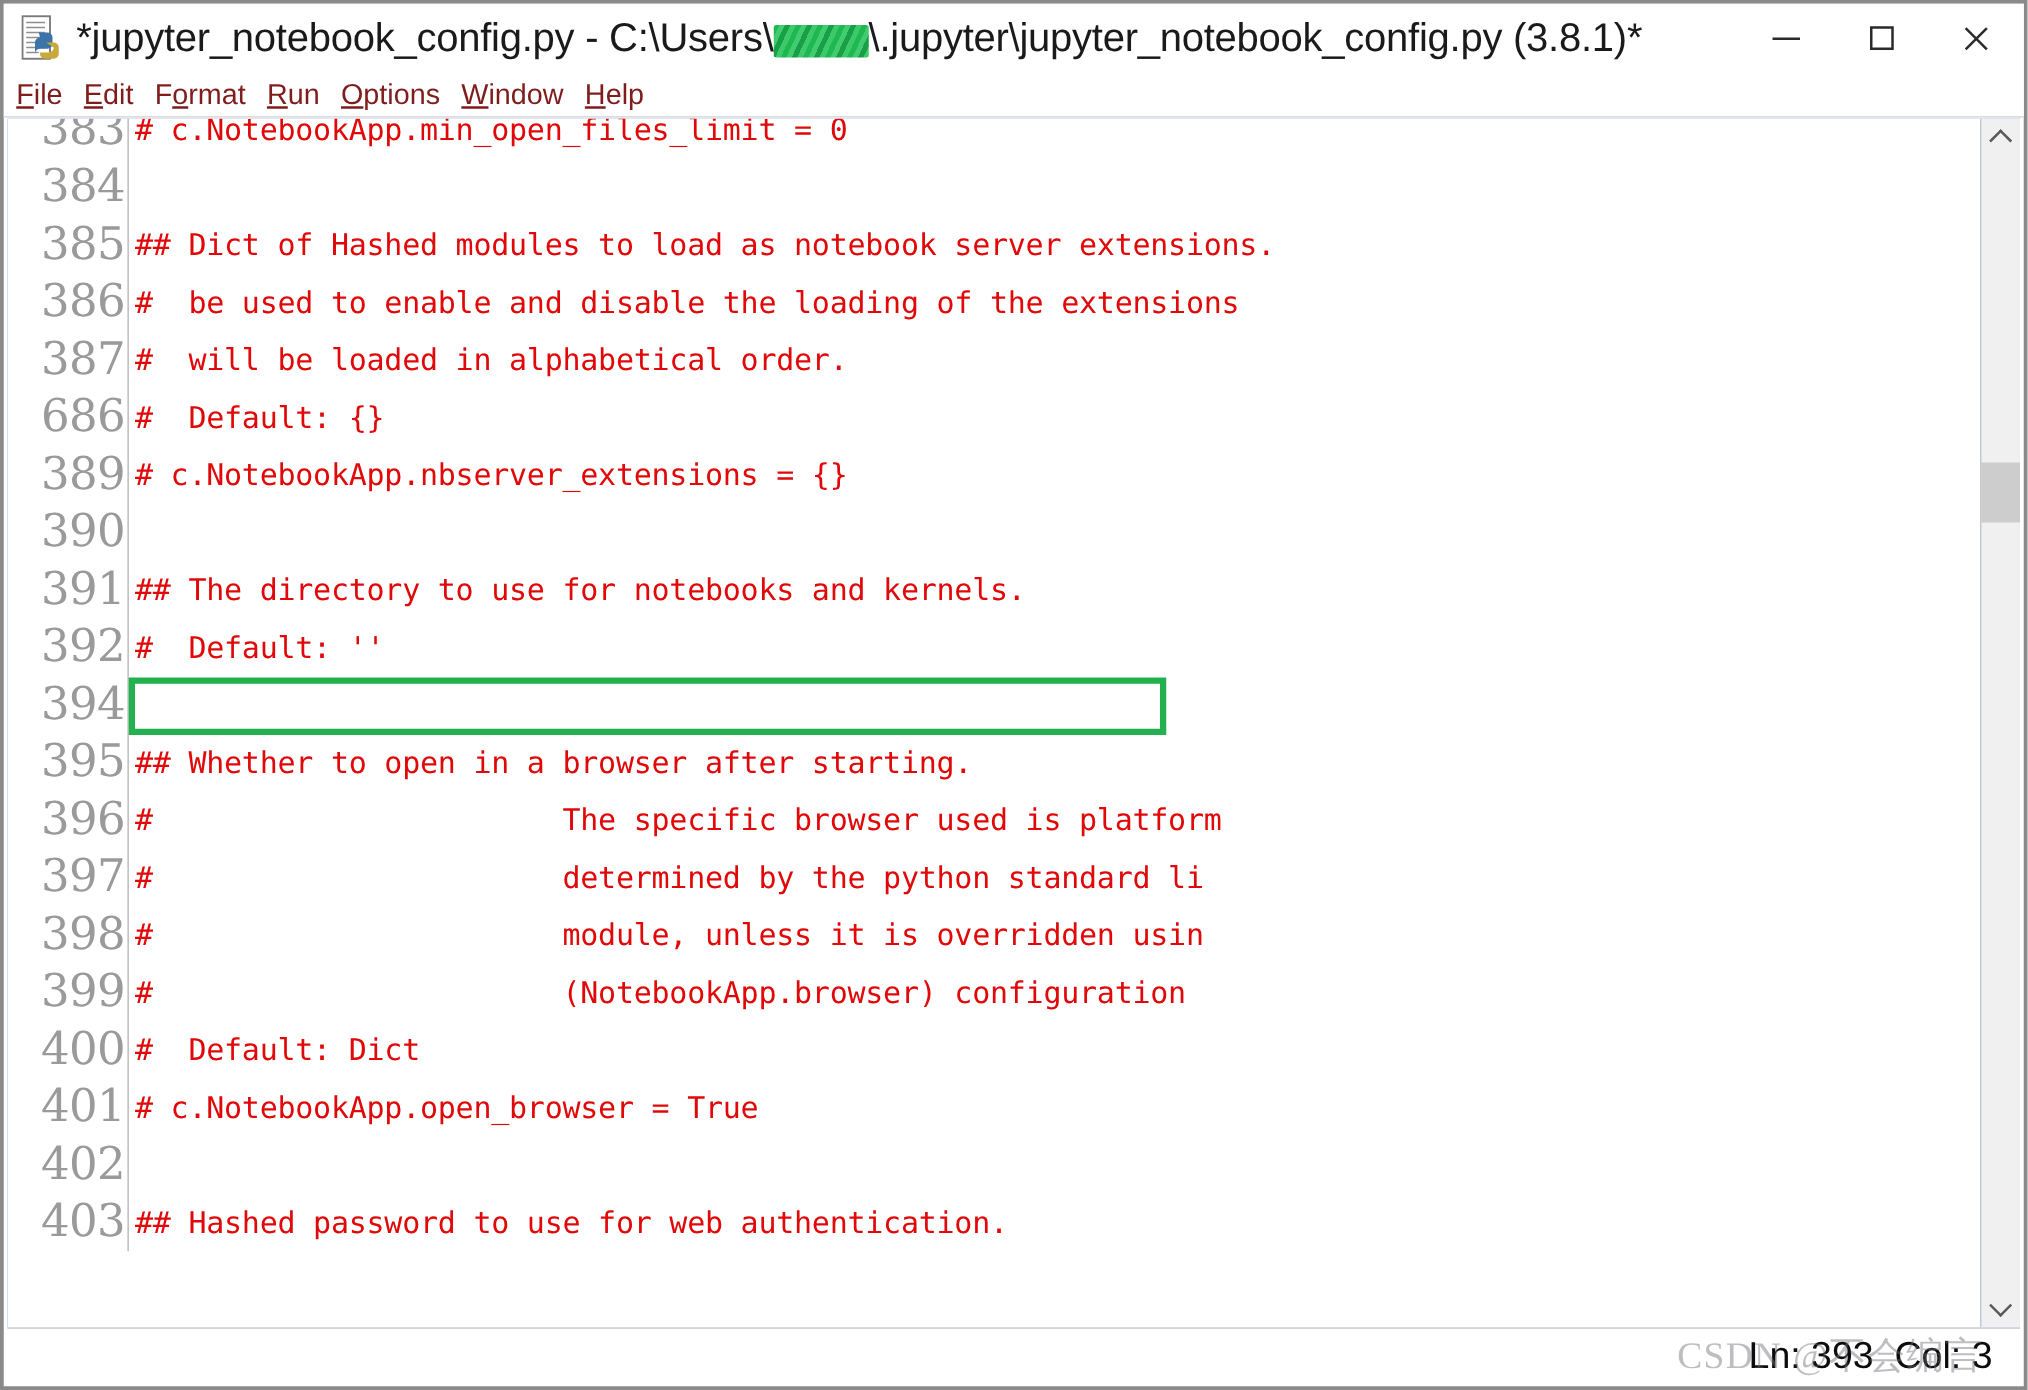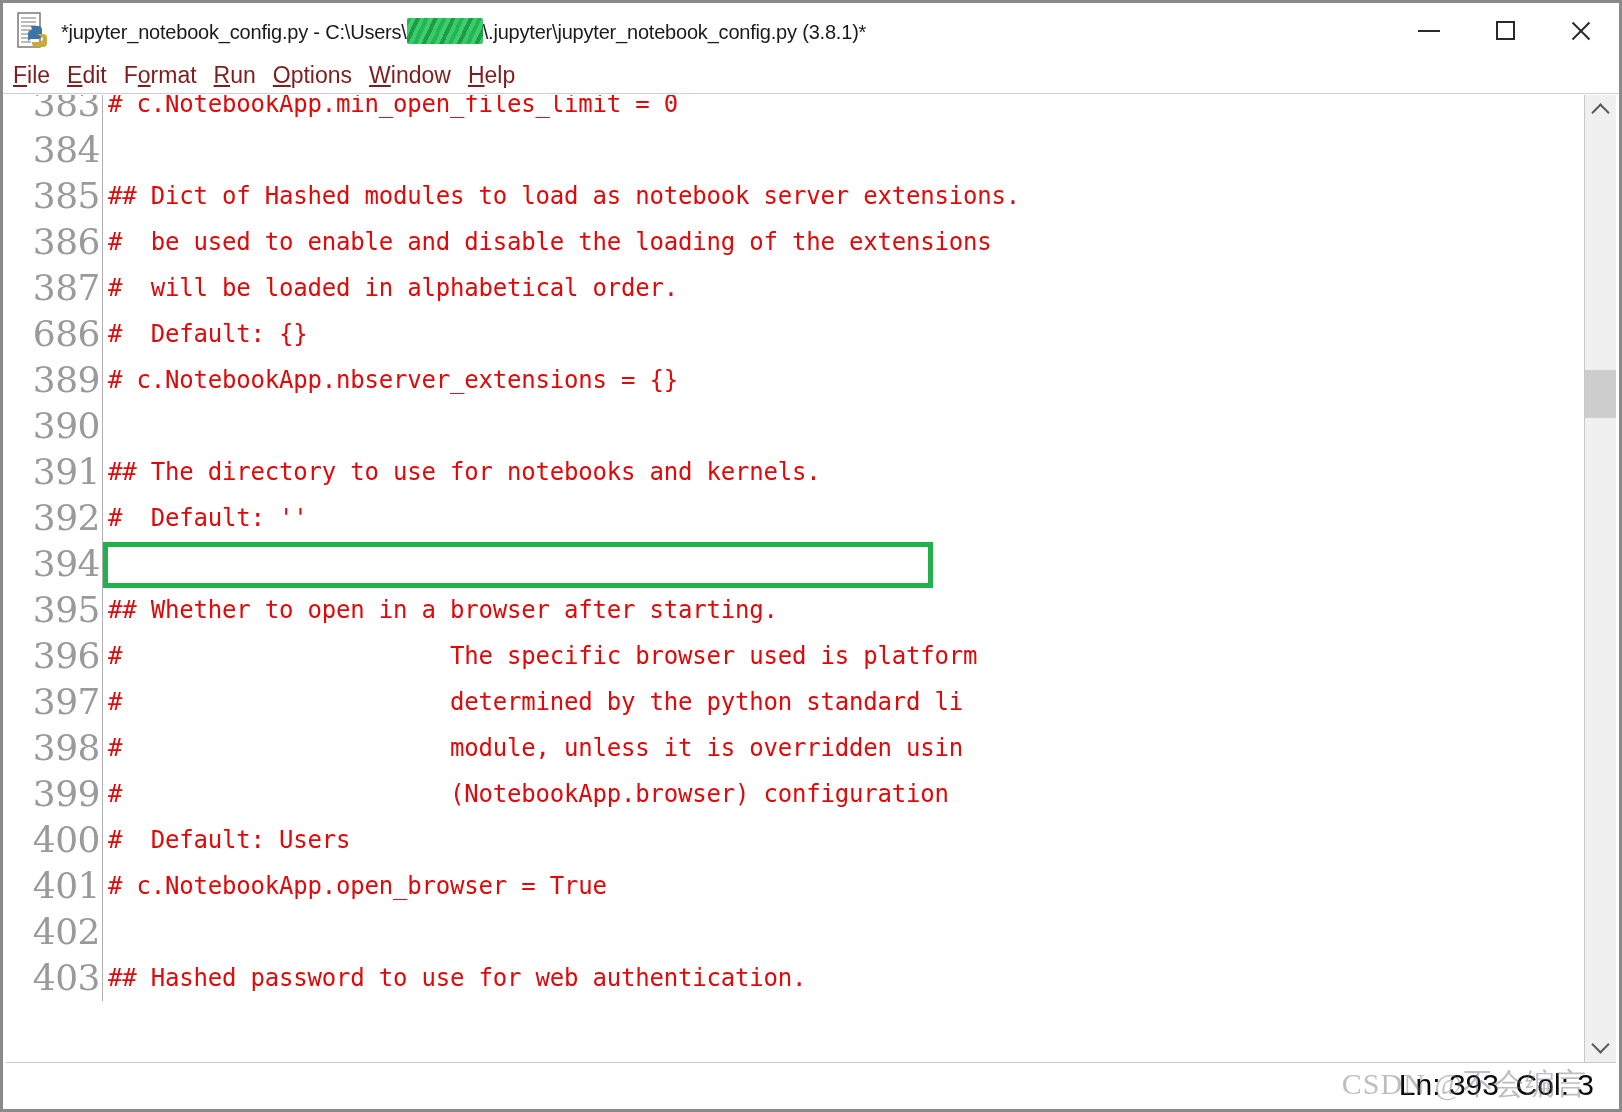--- a/index.html
+++ b/index.html
@@ -37,21 +37,21 @@
   }
   .title-icon {
     width: 34px;
     height: 38px;
     margin-left: 14px;
     margin-right: 10px;
     position: relative;
     flex: 0 0 auto;
   }
   .title-text {
-    font-size: 20px;
+    font-size: 32px;
     color: #1a1a1a;
     white-space: nowrap;
     overflow: hidden;
     letter-spacing: -0.2px;
     font-family: "Liberation Sans", sans-serif;
     position: relative;
   }
   .title-redact {
     display: inline-block;
     width: 76px;
@@ -314,21 +314,21 @@
           <div class="code-line"><div class="lineno">389</div><div class="code-text"># c.NotebookApp.nbserver_extensions = {}</div></div>
           <div class="code-line"><div class="lineno">390</div><div class="code-text"></div></div>
           <div class="code-line"><div class="lineno">391</div><div class="code-text">## The directory to use for notebooks and kernels.</div></div>
           <div class="code-line"><div class="lineno">392</div><div class="code-text">#  Default: ''</div></div>
           <div class="code-line"><div class="lineno">394</div><div class="code-text"></div></div>
           <div class="code-line"><div class="lineno">395</div><div class="code-text">## Whether to open in a browser after starting.</div></div>
           <div class="code-line"><div class="lineno">396</div><div class="code-text">#                       The specific browser used is platform</div></div>
           <div class="code-line"><div class="lineno">397</div><div class="code-text">#                       determined by the python standard li</div></div>
           <div class="code-line"><div class="lineno">398</div><div class="code-text">#                       module, unless it is overridden usin</div></div>
           <div class="code-line"><div class="lineno">399</div><div class="code-text">#                       (NotebookApp.browser) configuration</div></div>
-          <div class="code-line"><div class="lineno">400</div><div class="code-text">#  Default: Users</div></div>
+          <div class="code-line"><div class="lineno">400</div><div class="code-text">#  Default: Dict</div></div>
           <div class="code-line"><div class="lineno">401</div><div class="code-text"># c.NotebookApp.open_browser = True</div></div>
           <div class="code-line"><div class="lineno">402</div><div class="code-text"></div></div>
           <div class="code-line"><div class="lineno">403</div><div class="code-text">## Hashed password to use for web authentication.</div></div>
         </div>
       <div class="hl-box" id="hl-box" style="top: 447px; left: 97px; width: 830px; height: 46px; border-color: rgb(34, 177, 76);"></div>
     </div>
     <div class="vscroll">
       <div class="vs-arrow up">
         <span class="chev up"></span>
       </div>

